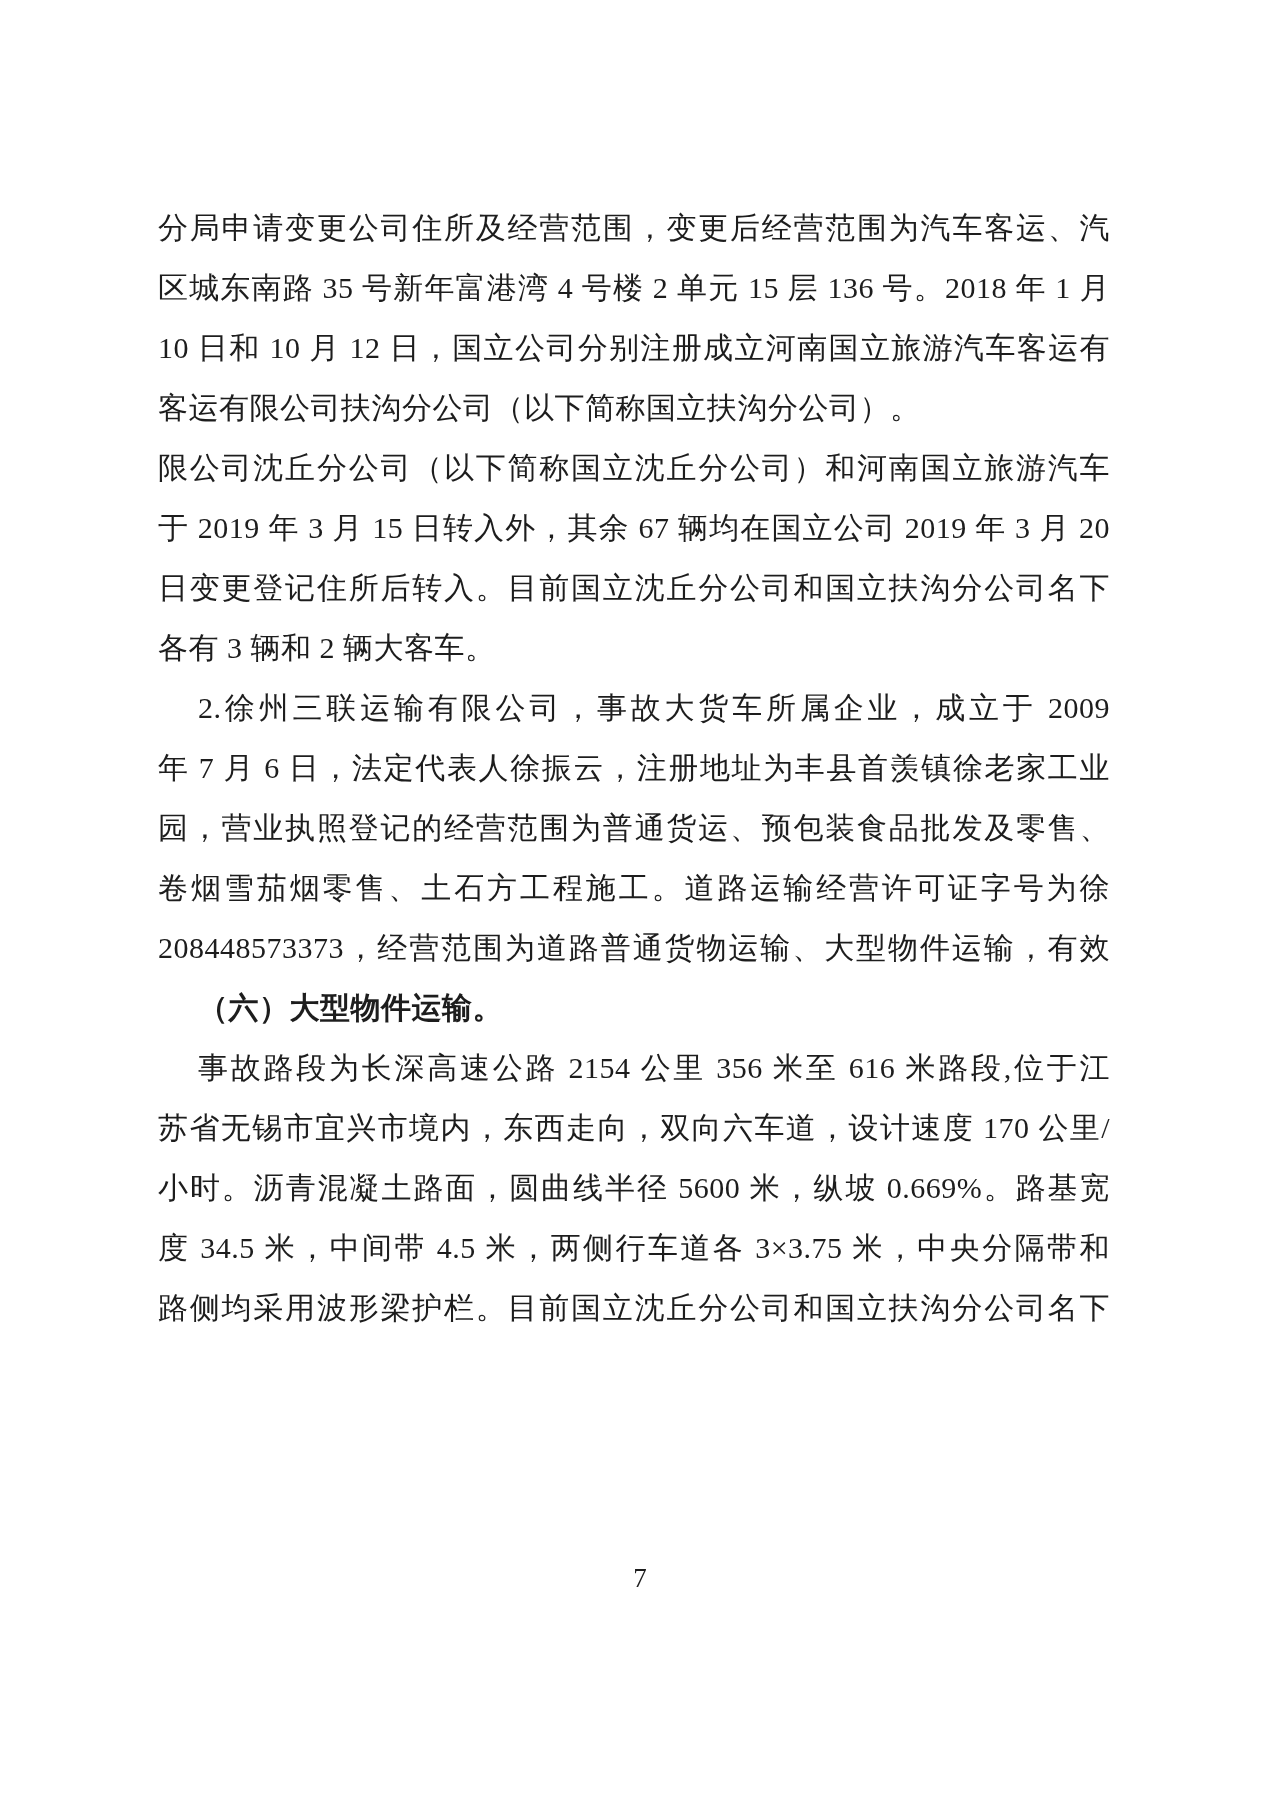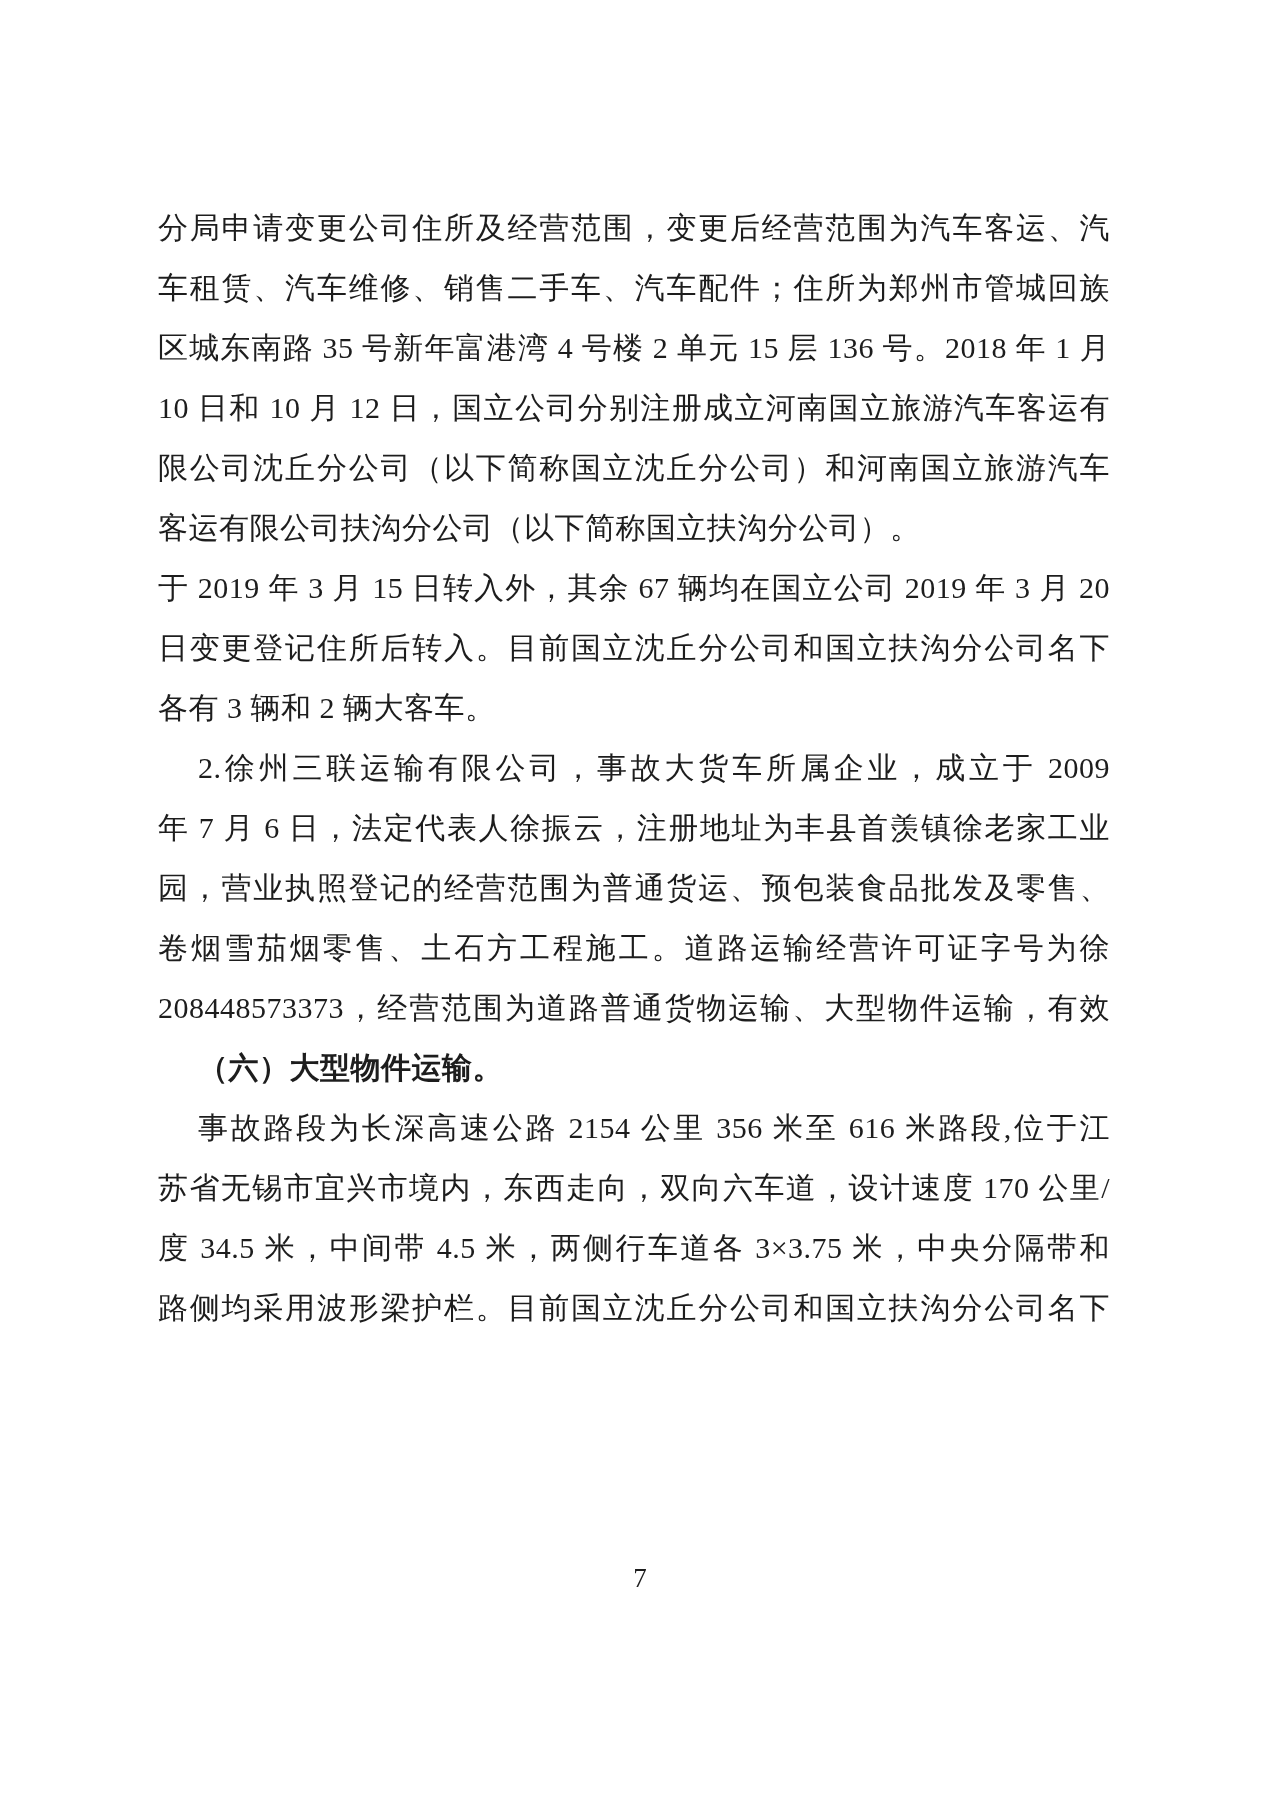--- a/index.html
+++ b/index.html
@@ -54,33 +54,33 @@
     line-height: 40px;
     color: #1d1d1d;
   }
 </style>
 </head>
 <body>
 
 <div class="page">
   <div class="content">
     <div class="line">分局申请变更公司住所及经营范围，变更后经营范围为汽车客运、汽</div>
-    <div class="line">车租赁、汽车维修、销售二手车、汽车配件；住所为郑州市管城回族</div>
     <div class="line">区城东南路 35 号新年富港湾 4 号楼 2 单元 15 层 136 号。2018 年 1 月</div>
     <div class="line">10 日和 10 月 12 日，国立公司分别注册成立河南国立旅游汽车客运有</div>
+    <div class="line end">客运有限公司扶沟分公司（以下简称国立扶沟分公司）。</div>
     <div class="line">限公司沈丘分公司（以下简称国立沈丘分公司）和河南国立旅游汽车</div>
-    <div class="line end">客运有限公司扶沟分公司（以下简称国立扶沟分公司）。</div>
     <div class="line">于 2019 年 3 月 15 日转入外，其余 67 辆均在国立公司 2019 年 3 月 20</div>
     <div class="line">日变更登记住所后转入。目前国立沈丘分公司和国立扶沟分公司名下</div>
     <div class="line end">各有 3 辆和 2 辆大客车。</div>
     <div class="line indent">2.徐州三联运输有限公司，事故大货车所属企业，成立于 2009</div>
     <div class="line">年 7 月 6 日，法定代表人徐振云，注册地址为丰县首羡镇徐老家工业</div>
     <div class="line">园，营业执照登记的经营范围为普通货运、预包装食品批发及零售、</div>
     <div class="line">卷烟雪茄烟零售、土石方工程施工。道路运输经营许可证字号为徐</div>
     <div class="line">208448573373，经营范围为道路普通货物运输、大型物件运输，有效</div>
     <div class="line indent end bold">（六）大型物件运输。</div>
     <div class="line indent">事故路段为长深高速公路 2154 公里 356 米至 616 米路段,位于江</div>
     <div class="line">苏省无锡市宜兴市境内，东西走向，双向六车道，设计速度 170 公里/</div>
+    <div class="line">小时。沥青混凝土路面，圆曲线半径 5600 米，纵坡 0.669%。路基宽</div>
     <div class="line">度 34.5 米，中间带 4.5 米，两侧行车道各 3×3.75 米，中央分隔带和</div>
     <div class="line">路侧均采用波形梁护栏。目前国立沈丘分公司和国立扶沟分公司名下</div>
   </div>
   <div class="footer">7</div>
 </div>
 
 </body></html>

